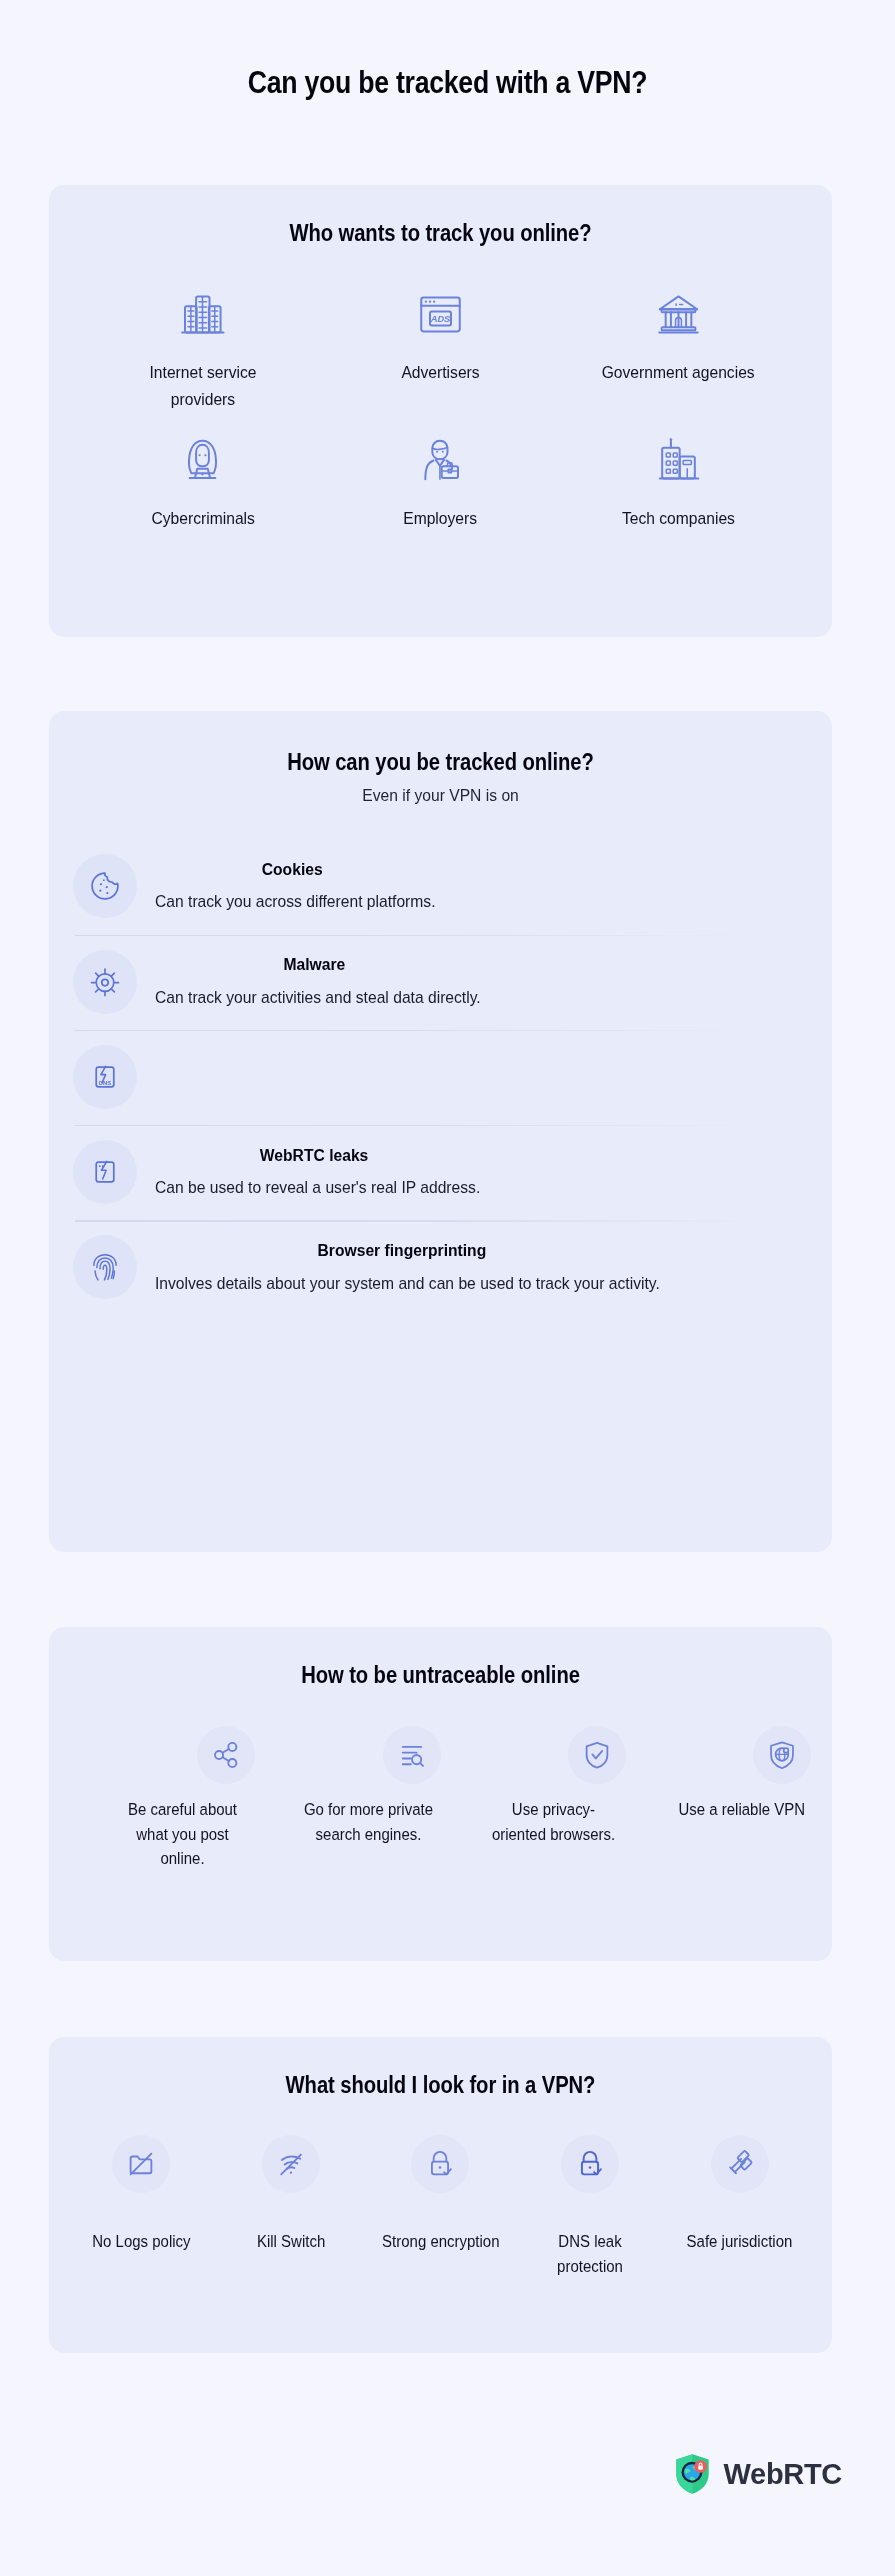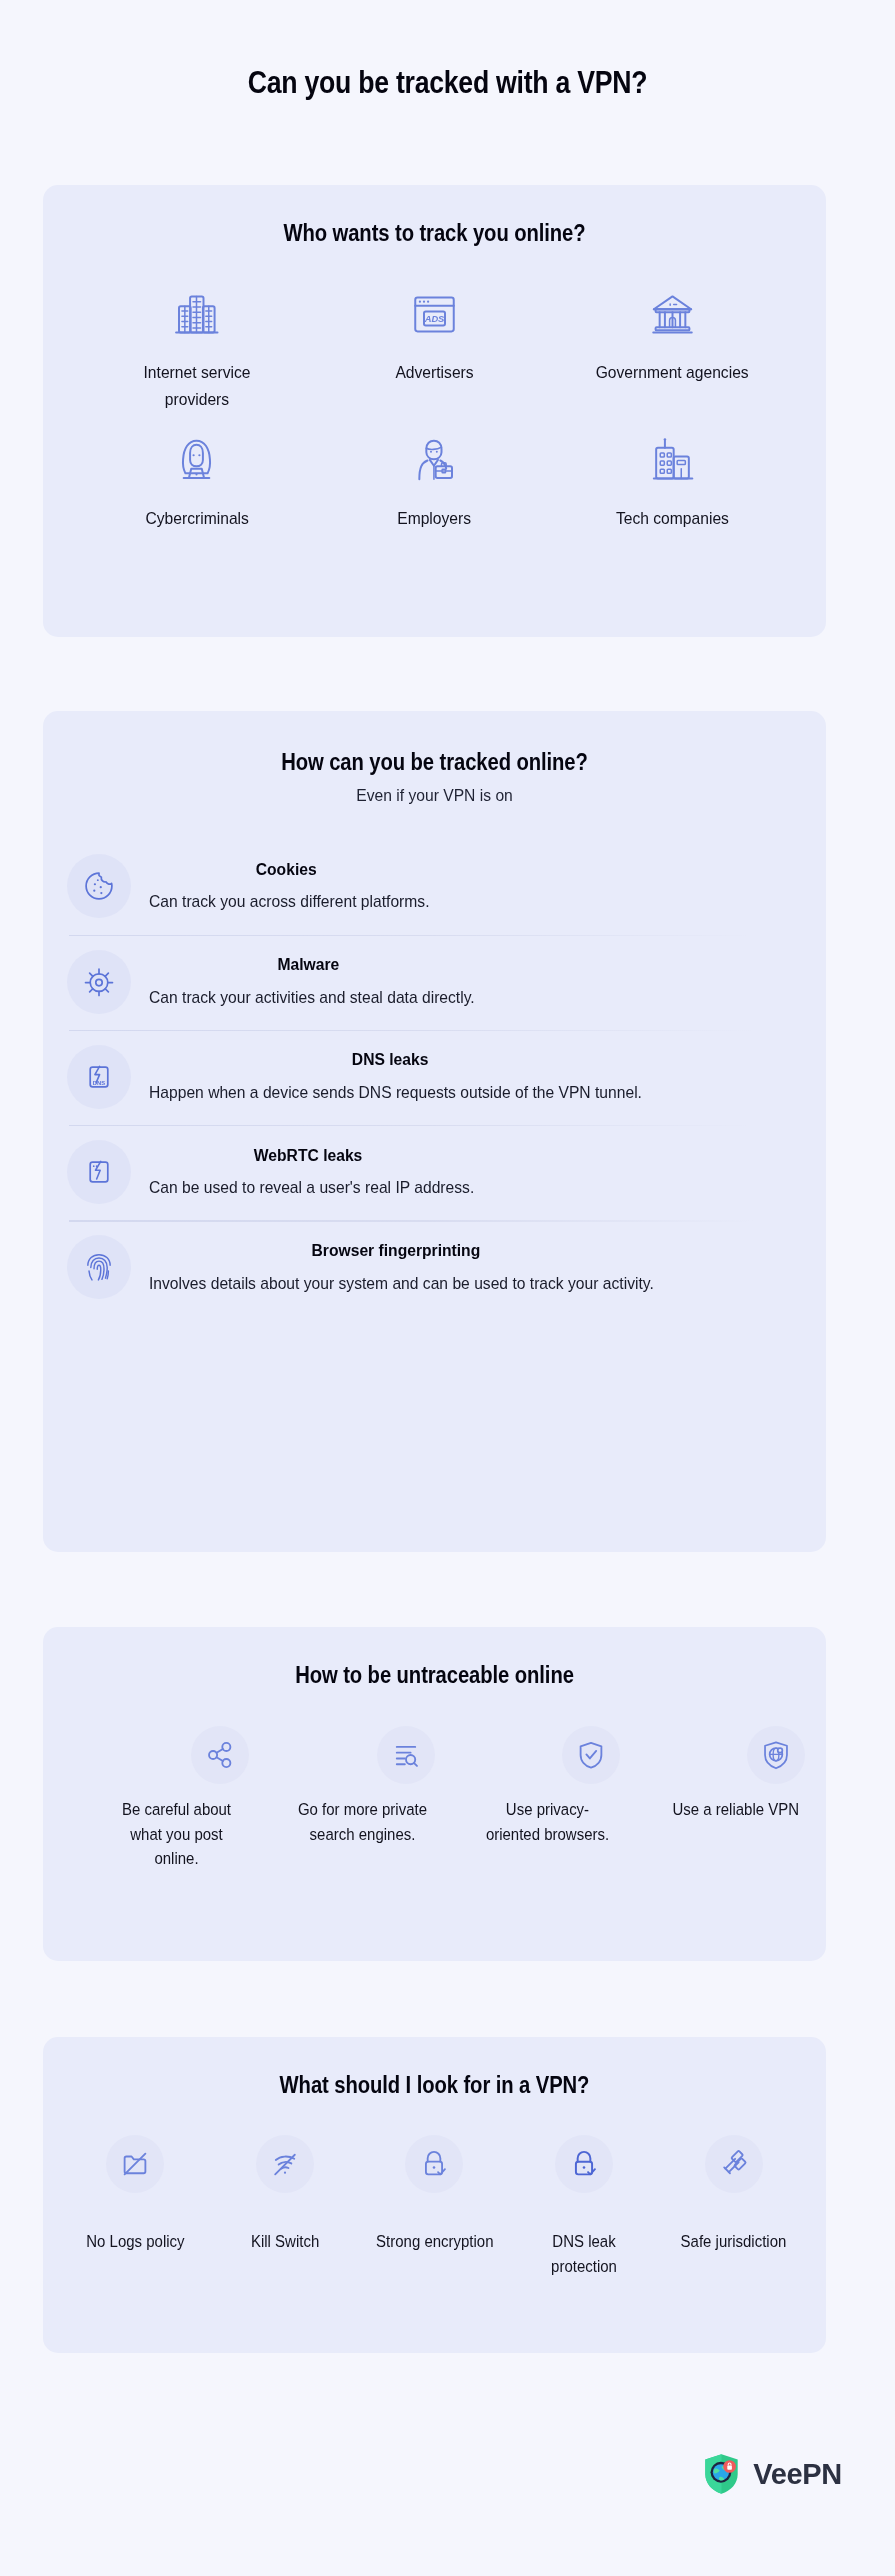--- a/index.html
+++ b/index.html
@@ -28,21 +28,21 @@
     letter-spacing: -0.3px;
     color: #050510;
     padding-top: 66px;
     line-height: 1.1;
     transform: scaleX(0.86);
   }
 
   
   .card {
     position: absolute;
-    left: 43px;
+    left: 49px;
     width: 783px;
     background: #e8ebfa;
     border-radius: 15px;
   }
   .card-title {
     text-align: center;
     font-weight: bold;
     font-size: 23px;
     color: #050510;
     letter-spacing: -0.1px;
@@ -376,24 +376,20 @@
       </div>
 
       <div class="how-item">
         <span class="how-bubble">
           <svg width="34" height="34" viewBox="0 0 58 58" fill="none" stroke="#5c74d8" stroke-width="2.9" stroke-linejoin="round" stroke-linecap="round">
             <path d="M14 16 a4 4 0 0 1 4-4 h22 a4 4 0 0 1 4 4 v26 a4 4 0 0 1 -4 4 h-22 a4 4 0 0 1 -4 -4 Z"></path>
             <path d="M30 11 L22 25 L30 25 L24 39" stroke-width="2.7"></path>
             <text x="29" y="43" font-family="Liberation Sans, sans-serif" font-size="10" font-weight="bold" fill="#5c74d8" stroke="none" text-anchor="middle">DNS</text>
           </svg>
         </span>
-        <div class="how-text">
-          <div class="how-term">DNS leaks</div>
-          <div class="how-desc">Happen when a device sends DNS requests outside of the VPN tunnel.</div>
-        </div>
       </div>
 
       <div class="how-item">
         <span class="how-bubble">
           <svg width="34" height="34" viewBox="0 0 58 58" fill="none" stroke="#5c74d8" stroke-width="2.9" stroke-linejoin="round" stroke-linecap="round">
             <path d="M14 16 a4 4 0 0 1 4-4 h22 a4 4 0 0 1 4 4 v26 a4 4 0 0 1 -4 4 h-22 a4 4 0 0 1 -4 -4 Z"></path>
             <path d="M32 11 L23 26 L31 26 L25 41" stroke-width="2.7"></path>
             <circle cx="20" cy="19" r="1.5" fill="#5c74d8" stroke="none"></circle>
             <circle cx="25" cy="19" r="1.5" fill="#5c74d8" stroke="none"></circle>
           </svg>
@@ -558,17 +554,17 @@
         <circle cx="31" cy="33" r="18" fill="#1d2440"></circle>
         <circle cx="31" cy="33" r="14" fill="#2aa7e8"></circle>
         <path d="M20 27 c4 -2 7 1 9 3 c-2 3 -5 5 -9 5 c-2 -2 -2 -6 0 -8 Z" fill="#4fe0a0"></path>
         <path d="M33 22 c5 1 8 4 9 8 c-4 1 -6 -1 -8 -3 c-2 -2 -2 -4 -1 -5 Z" fill="#4fe0a0"></path>
         <path d="M29 41 c3 -1 6 1 8 4 c-2 2 -5 3 -8 2 c-2 -2 -2 -5 0 -6 Z" fill="#4fe0a0"></path>
         <circle cx="46" cy="23" r="11" fill="#ef5b5b"></circle>
         <rect x="42" y="21.5" width="8" height="7" rx="1.6" fill="#ffffff"></rect>
         <path d="M43.6 21.5 v-2 a2.4 2.4 0 0 1 4.8 0 v2" stroke="#ffffff" stroke-width="1.9" fill="none"></path>
       </svg>
     </span>
-    <span class="footer-word">VeePN</span>
+    <span class="footer-word">WebRTC</span>
   </div>
 
 </div>
 
 
 </body></html>

